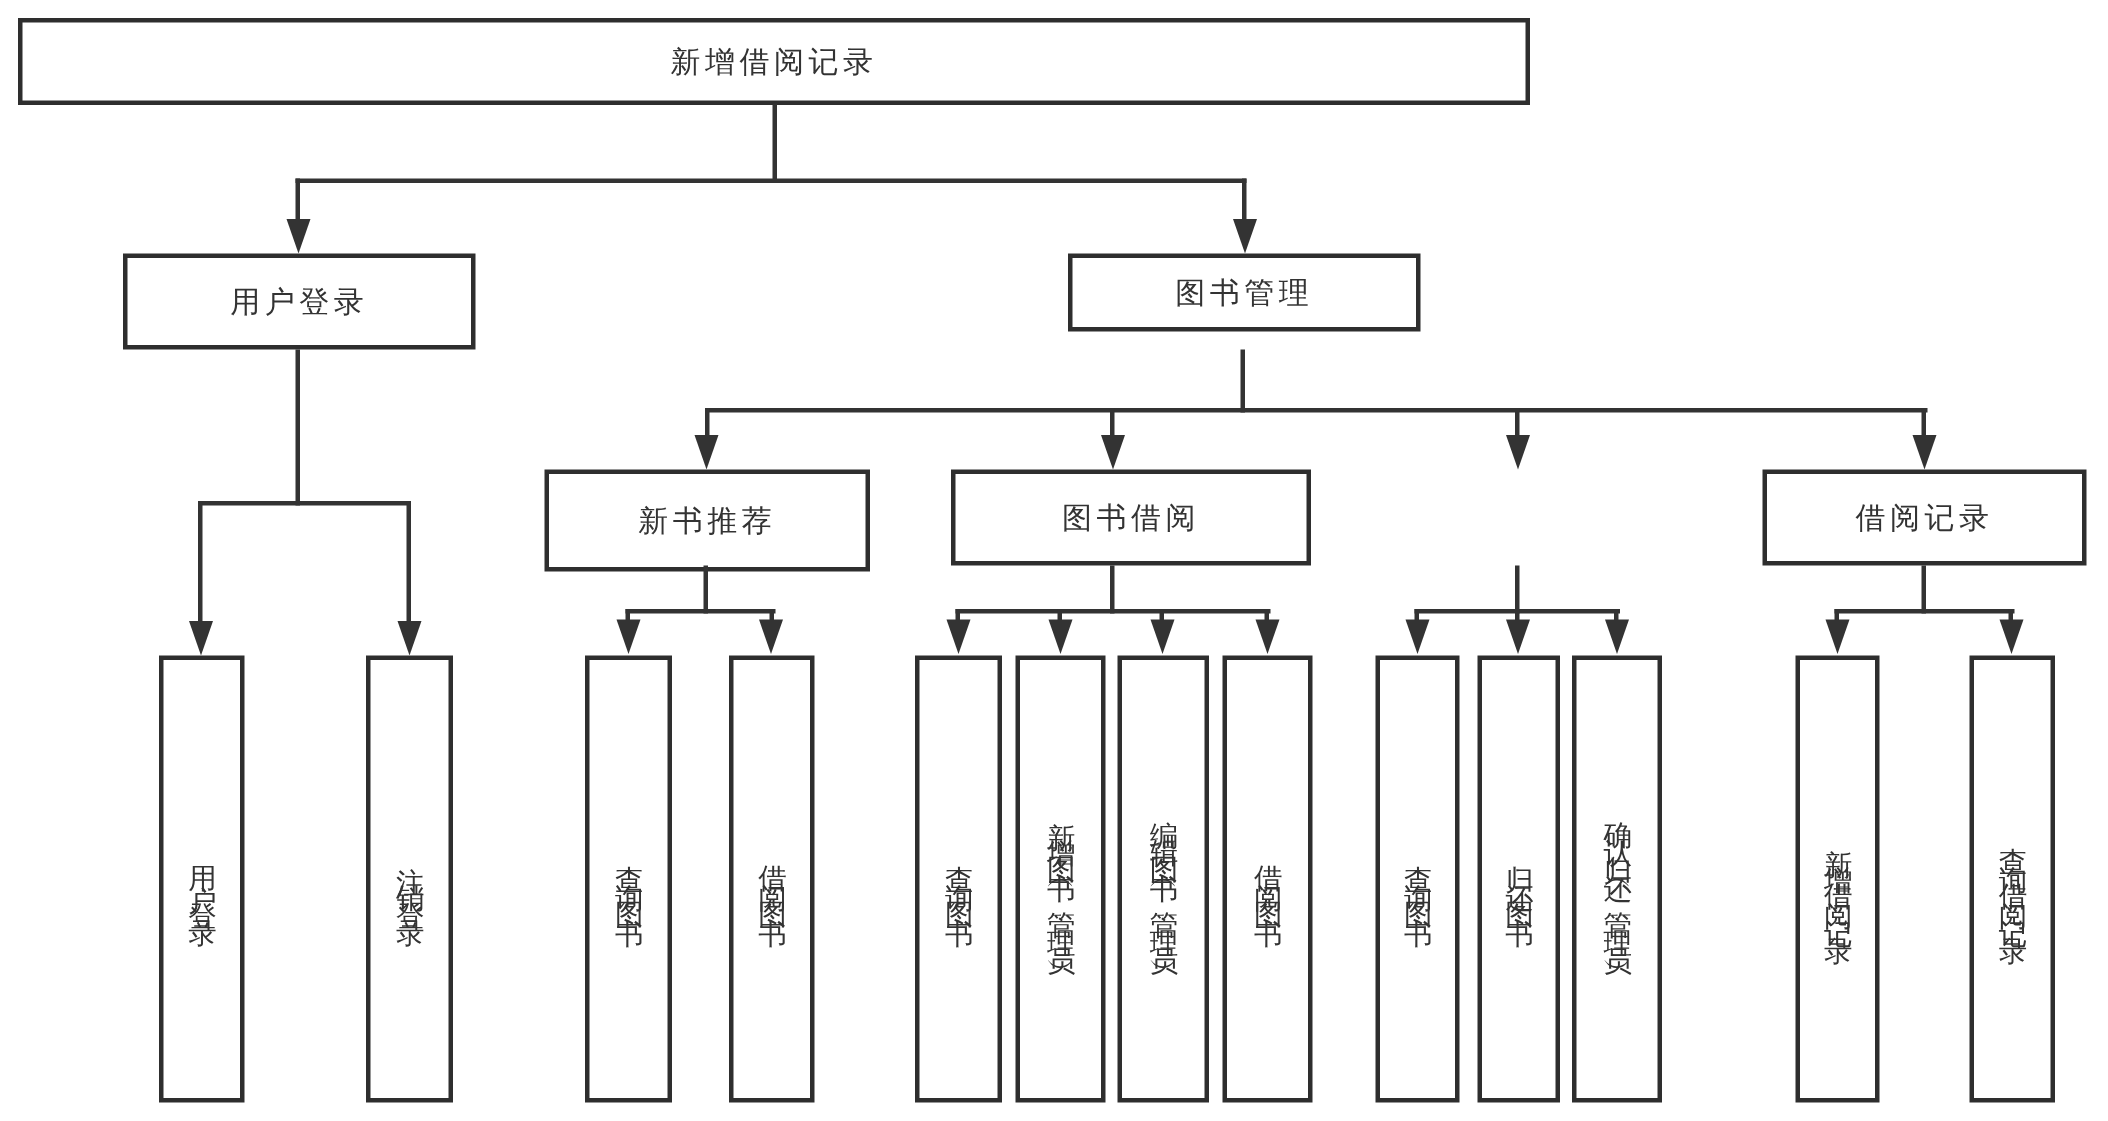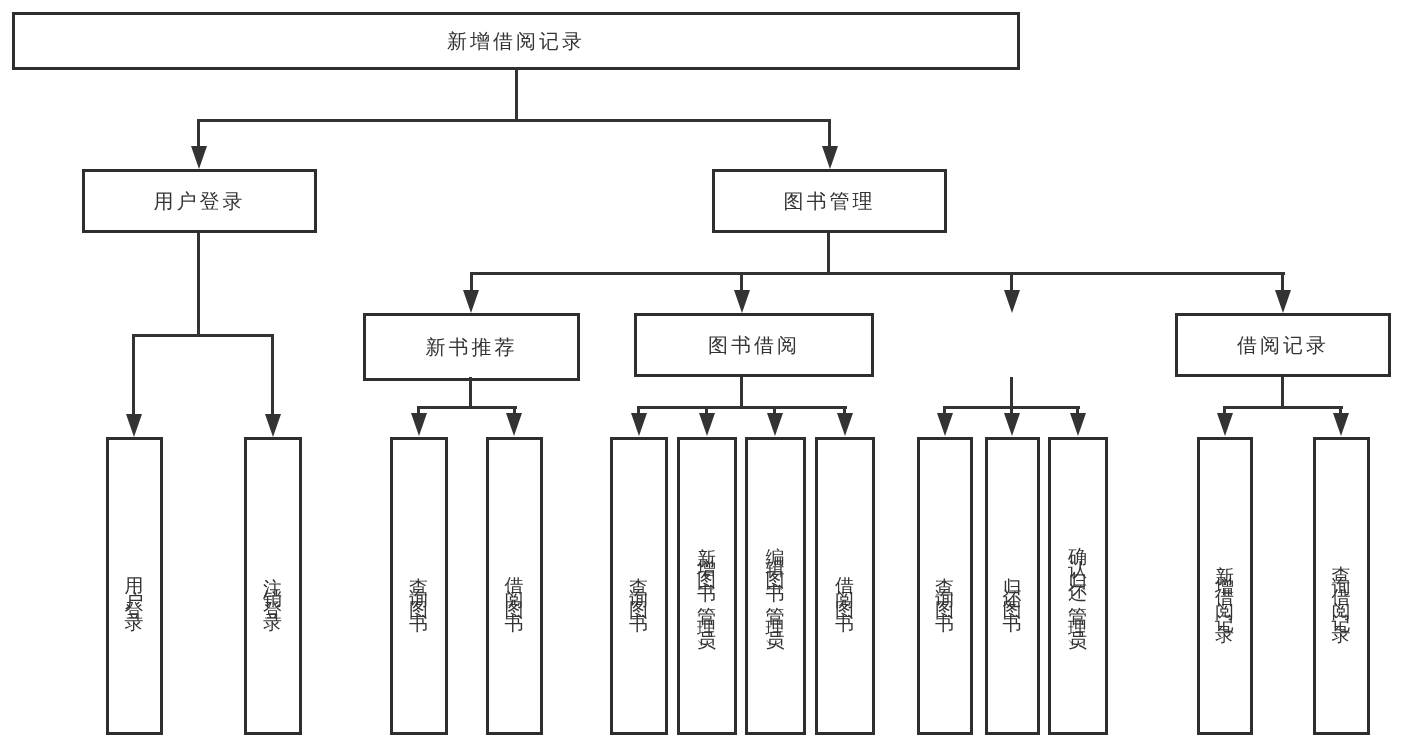--- a/index.html
+++ b/index.html
@@ -56,21 +56,21 @@
   <div class="vl" style="left:515px;top:69px;height:53px"></div>
   <div class="hl" style="left:197px;top:119px;width:634px"></div>
   <div class="vl" style="left:197px;top:119px;height:30px"></div>
   <div class="ah" style="left:191px;top:146px"></div>
   <div class="vl" style="left:828px;top:119px;height:30px"></div>
   <div class="ah" style="left:822px;top:146px"></div>
 
   <div class="box" style="left:82px;top:169px;width:235px;height:64px">
     <span class="hlabel">用户登录</span>
   </div>
-  <div class="box" style="left:712px;top:169px;width:235px;height:64px">
+  <div class="box" style="left:712px;top:169px;width:235px;height:52px">
     <span class="hlabel">图书管理</span>
   </div>
 
   <div class="vl" style="left:197px;top:233px;height:104px"></div>
   <div class="hl" style="left:132px;top:334px;width:142px"></div>
   <div class="vl" style="left:132px;top:334px;height:82px"></div>
   <div class="ah" style="left:126px;top:414px"></div>
   <div class="vl" style="left:271px;top:334px;height:82px"></div>
   <div class="ah" style="left:265px;top:414px"></div>
 

